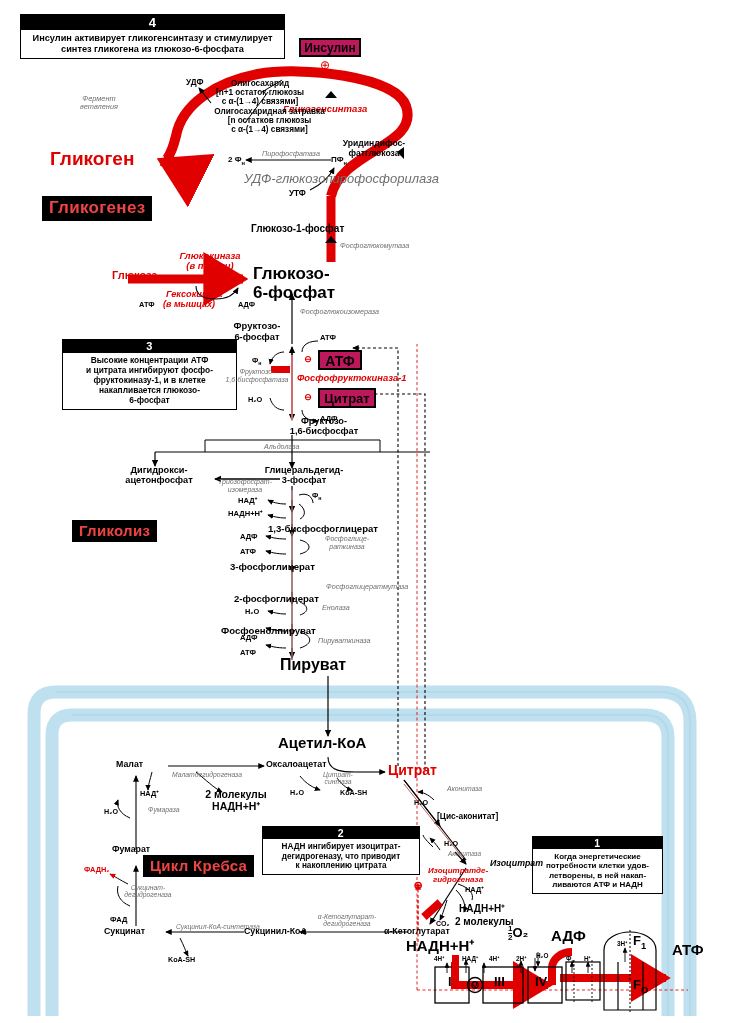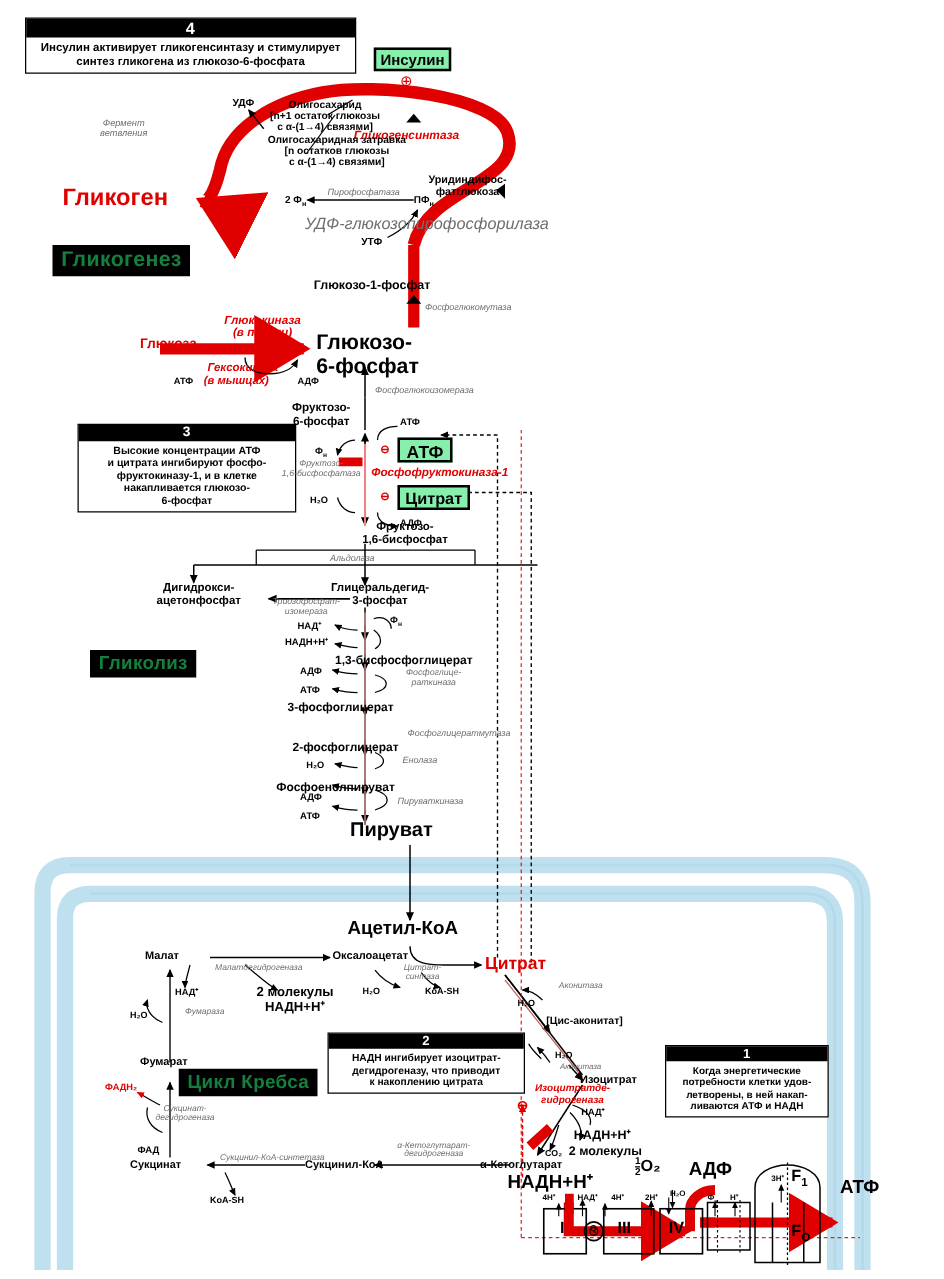--- a/index.html
+++ b/index.html
@@ -9,32 +9,32 @@
 
   .abs{position:absolute;}
   .ctr{text-align:center;}
 
   
   .numbox{position:absolute;border:1px solid #000;background:#fff;box-sizing:border-box;}
   .numbox .hdr{background:#000;color:#fff;font-weight:bold;text-align:center;letter-spacing:.5px;}
   .numbox .body{color:#000;font-weight:bold;text-align:center;line-height:1.18;padding:3px 4px;}
 
   
-  .banner{position:absolute;background:#000;color:#15803d;font-weight:bold;padding:2px 7px 3px 7px;
+  .banner{position:absolute;background:#000;color:#ef4444;font-weight:bold;padding:2px 7px 3px 7px;
           letter-spacing:.3px;white-space:nowrap;}
 
   
   .met{position:absolute;font-weight:bold;color:#000;line-height:1.12;white-space:nowrap;}
   .met.red{color:#e00000;}
   .enz{position:absolute;font-style:italic;color:#6f6f6f;line-height:1.1;white-space:nowrap;}
   .enz.redenz{color:#e00000;font-weight:bold;font-style:italic;}
   .small{position:absolute;font-weight:bold;color:#000;line-height:1.1;white-space:nowrap;}
 
   
-  .framed{position:absolute;border:2px solid #000;background:#86efac;font-weight:bold;
+  .framed{position:absolute;border:2px solid #000;background:#be185d;font-weight:bold;
           text-align:center;box-sizing:border-box;white-space:nowrap;}
 
   
   .circ{position:absolute;border:1.3px solid #e00000;border-radius:50%;
         color:#e00000;text-align:center;box-sizing:border-box;font-weight:bold;}
 
   svg.layer{position:absolute;left:0;top:0;width:755px;height:1023px;overflow:visible;}
   svg.layer *{vector-effect:none;}
   sub{font-size:.72em;vertical-align:sub;}
 </style>
@@ -453,21 +453,21 @@
     <div>α-Кетоглутарат-</div>
     <div>дегидрогеназа</div>
   </div>
   <div class="met" style="left:384px;top:927px;font-size:8.8px;">α-Кетоглутарат</div>
 
   <div class="enz" style="left:447px;top:785px;font-size:6.8px;">Аконитаза</div>
   <div class="small" style="left:414px;top:799px;font-size:7.2px;">H₂O</div>
   <div class="met" style="left:437px;top:812px;font-size:8.4px;">[Цис-аконитат]</div>
   <div class="small" style="left:444px;top:840px;font-size:7.2px;">H₂O</div>
   <div class="enz" style="left:448px;top:850px;font-size:6.4px;">Аконитаза</div>
-  <div class="met" style="left:464px;top:859px;font-size:8.8px;">Изоцитрат</div>
+  <div class="met" style="left:490px;top:859px;font-size:8.8px;font-style:italic;">Изоцитрат</div>
 
   <div class="enz redenz ctr" style="left:418px;top:867px;width:80px;font-size:8px;">
     <div>Изоцитратде-</div>
     <div>гидрогеназа</div>
   </div>
   <div class="circ" style="left:411px;top:879px;width:14px;height:14px;font-size:11px;line-height:12px;border:none;">⊖</div>
 
   <div class="small" style="left:465px;top:886px;font-size:7.4px;">НАД⁺</div>
   <div class="small" style="left:436px;top:920px;font-size:7px;">CO₂</div>
   <div class="met" style="left:459px;top:903px;font-size:10px;">НАДН+H⁺</div>

